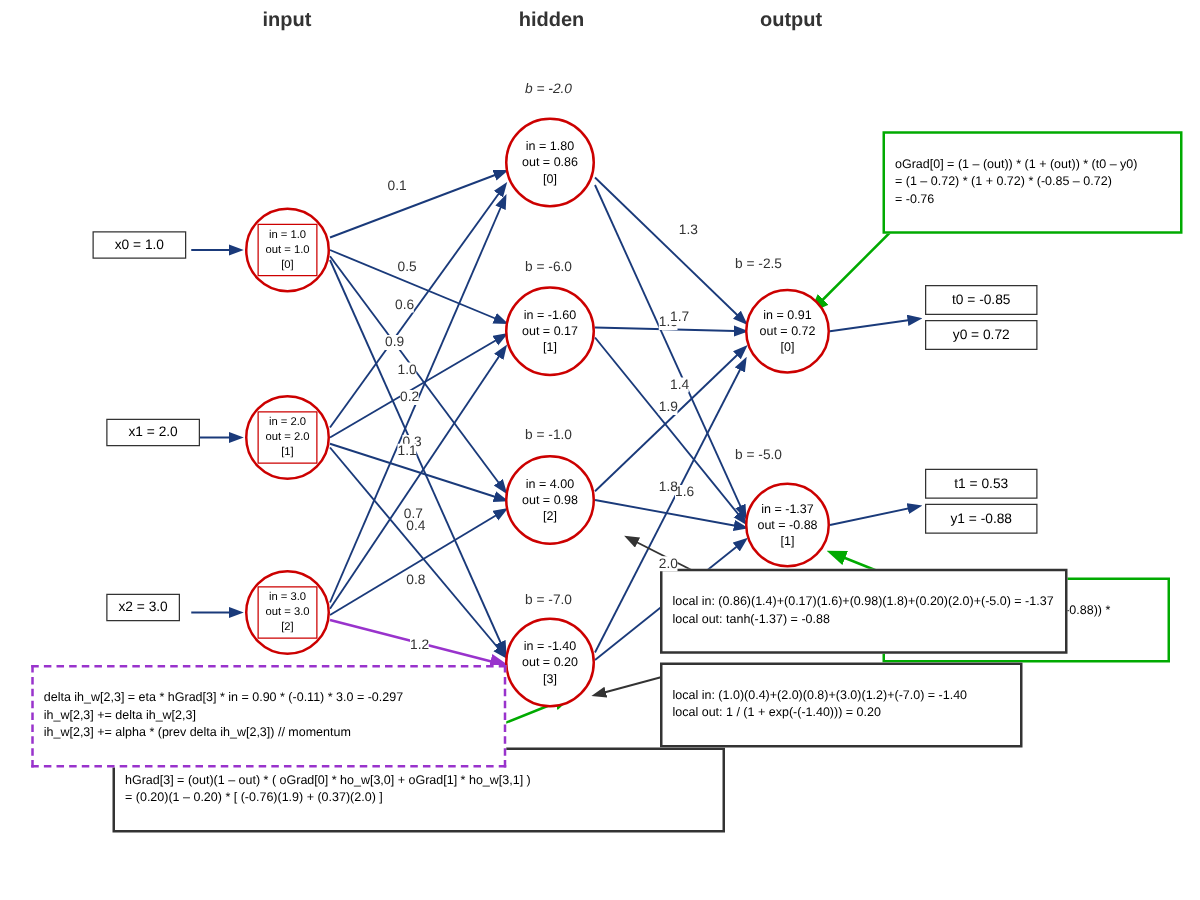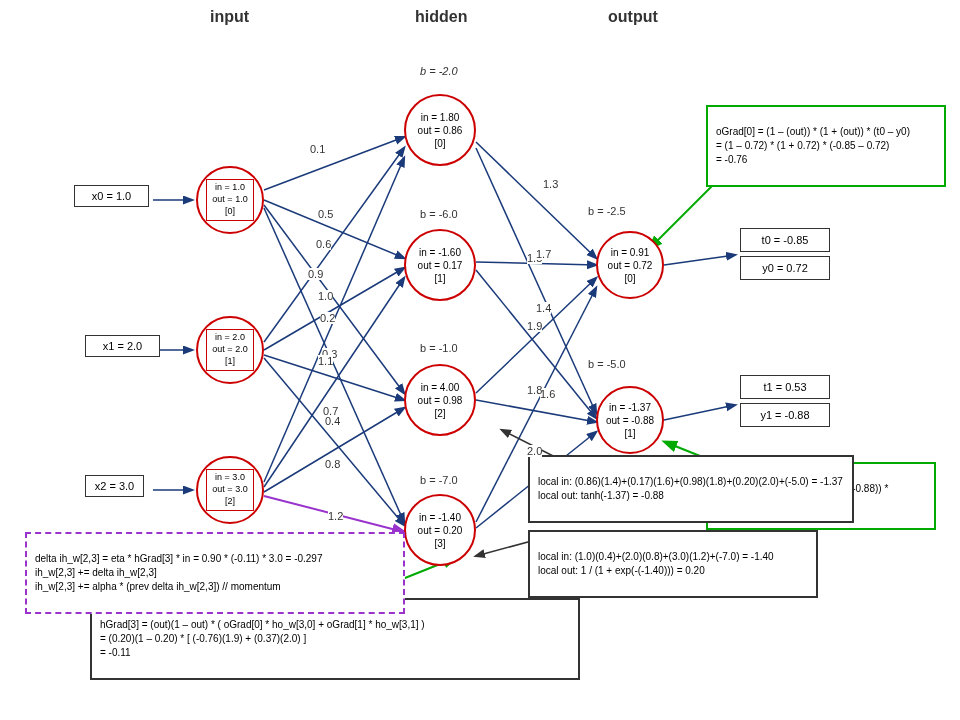--- a/index.html
+++ b/index.html
@@ -271,21 +271,20 @@
   </div>
 
   <div class="info-box" style="left:706px; top:462px; width:230px;">
     <div>oGrad[1] = (1 – (-0.88)) * (1 + (-0.88)) *</div>
     <div>(0.75 – (-0.88)) = 0.37</div>
   </div>
 
   <div class="info-box black-solid" style="left:90px; top:598px; width:490px;">
     <div>hGrad[3] = (out)(1 – out) * ( oGrad[0] * ho_w[3,0] + oGrad[1] * ho_w[3,1] )</div>
     <div>= (0.20)(1 – 0.20) * [ (-0.76)(1.9) + (0.37)(2.0) ]</div>
-    <div>= -0.11</div>
   </div>
 
   <div class="info-box purple-dash" style="left:25px; top:532px; width:380px;">
     <div>delta ih_w[2,3] = eta * hGrad[3] * in = 0.90 * (-0.11) * 3.0 = -0.297</div>
     <div>ih_w[2,3] += delta ih_w[2,3]</div>
     <div>ih_w[2,3] += alpha * (prev delta ih_w[2,3]) // momentum</div>
   </div>
 
   <div class="info-box black-solid" style="left:528px; top:455px; width:326px;">
     <div>local in: (0.86)(1.4)+(0.17)(1.6)+(0.98)(1.8)+(0.20)(2.0)+(-5.0) = -1.37</div>

